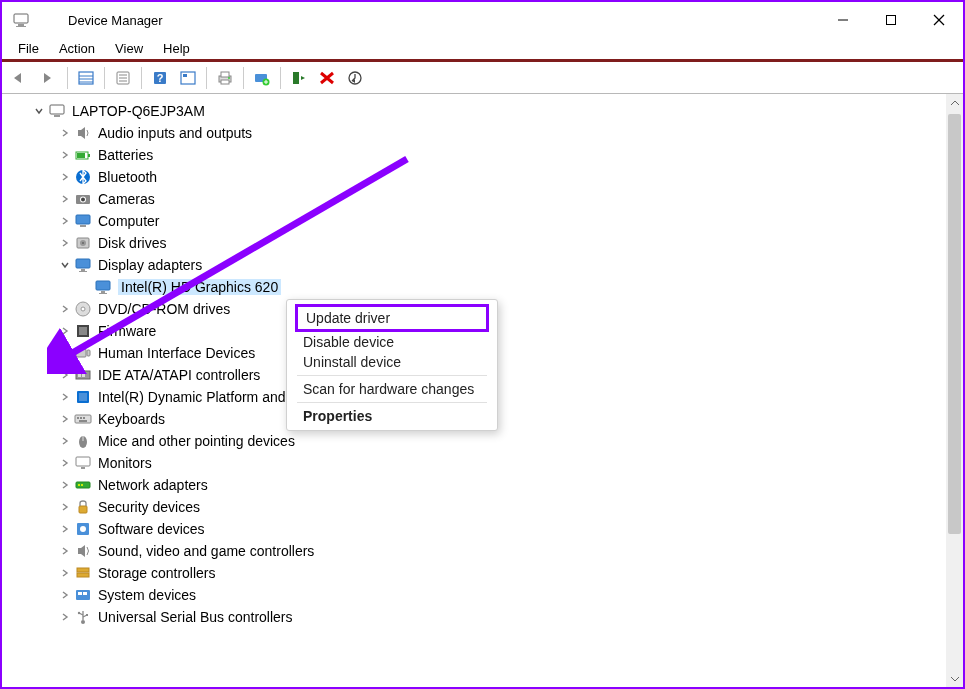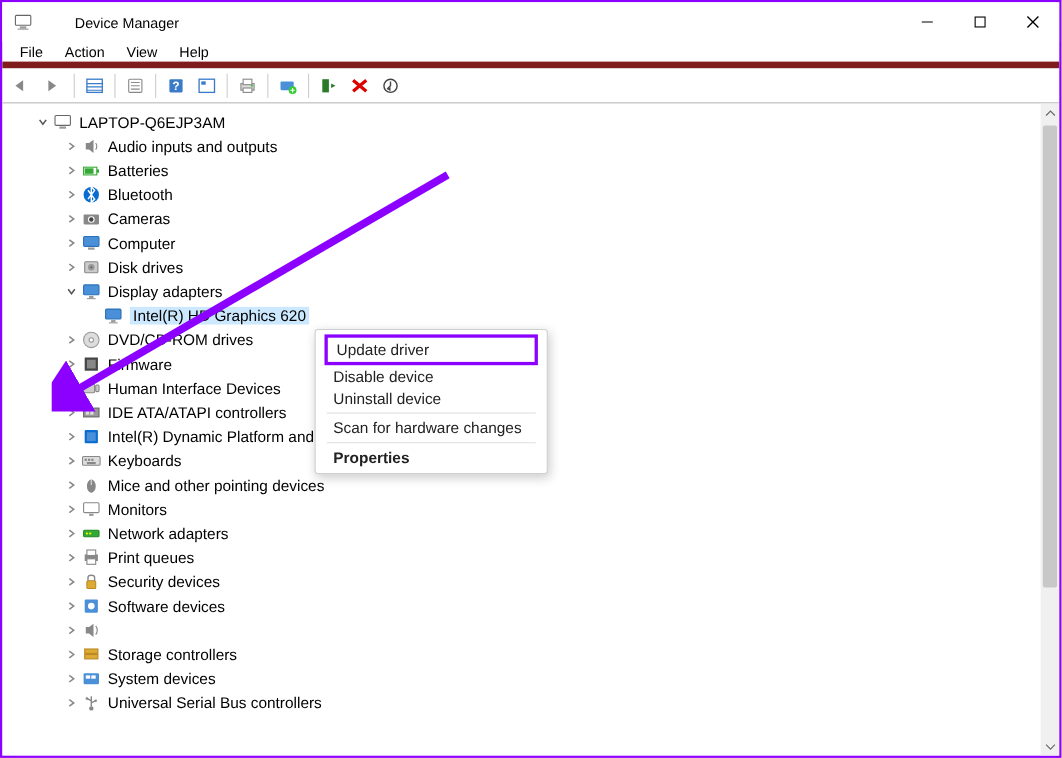--- a/index.html
+++ b/index.html
@@ -5,21 +5,21 @@
     * { margin: 0; padding: 0; box-sizing: border-box; font-family: 'Segoe UI', Tahoma, sans-serif; }
     body { width: 965px; height: 689px; border: 2px solid #8B00FF; background: #fff; position: relative; overflow: hidden; }
     
     .titlebar { height: 36px; display: flex; align-items: center; padding-left: 10px; background: #fff; }
     .titlebar-icon { width: 18px; height: 18px; margin-right: 10px; }
     .titlebar-title { font-size: 13px; color: #000; margin-left: 28px; }
     .titlebar-controls { margin-left: auto; display: flex; }
     .titlebar-btn { width: 48px; height: 36px; display: flex; align-items: center; justify-content: center; }
     .titlebar-btn svg { width: 12px; height: 12px; }
     
-    .menubar { height: 24px; display: flex; align-items: center; padding-left: 6px; border-bottom: 6px solid #7f1d1d; }
+    .menubar { height: 24px; display: flex; align-items: center; padding-left: 6px; border-bottom: 3px solid #7f1d1d; }
     .menubar-item { padding: 2px 10px; font-size: 13px; color: #000; }
     
     .toolbar { height: 32px; display: flex; align-items: center; padding-left: 6px; gap: 2px; border-bottom: 1px solid #b8b8b8; }
     .toolbar-btn { width: 26px; height: 26px; display: flex; align-items: center; justify-content: center; }
     .toolbar-sep { width: 1px; height: 22px; background: #ccc; margin: 0 3px; }
     
     .content { position: relative; height: calc(100% - 92px); overflow: hidden; }
     .tree { padding: 6px 0 6px 8px; font-size: 14px; color: #000; }
     .tree-node { display: flex; align-items: center; height: 22px; white-space: nowrap; }
     .tree-chevron { width: 14px; height: 14px; margin-right: 2px; display: flex; align-items: center; justify-content: center; }
@@ -424,35 +424,20 @@
         <span class="tree-label">Network adapters</span>
       </div>
       <div class="tree-node indent-2">
         <span class="tree-chevron">
           <svg width="10" height="10" viewBox="0 0 10 10">
             <path d="M3 2 L7 5 L3 8" stroke="#888" fill="none" stroke-width="1.4"></path>
           </svg>
         </span>
         <span class="tree-icon">
           <svg viewBox="0 0 18 18">
-            <rect x="3" y="6" width="12" height="6" fill="#888"></rect>
-            <rect x="5" y="2" width="8" height="5" fill="#fff" stroke="#888"></rect>
-            <rect x="5" y="10" width="8" height="5" fill="#fff" stroke="#888"></rect>
-          </svg>
-        </span>
-        <span class="tree-label">Print queues</span>
-      </div>
-      <div class="tree-node indent-2">
-        <span class="tree-chevron">
-          <svg width="10" height="10" viewBox="0 0 10 10">
-            <path d="M3 2 L7 5 L3 8" stroke="#888" fill="none" stroke-width="1.4"></path>
-          </svg>
-        </span>
-        <span class="tree-icon">
-          <svg viewBox="0 0 18 18">
             <rect x="5" y="8" width="8" height="7" fill="#da3" stroke="#b82" rx="1"></rect>
             <path d="M6 8 L6 5 Q6 3 9 3 Q12 3 12 5 L12 8" stroke="#888" fill="none" stroke-width="1.3"></path>
           </svg>
         </span>
         <span class="tree-label">Security devices</span>
       </div>
       <div class="tree-node indent-2">
         <span class="tree-chevron">
           <svg width="10" height="10" viewBox="0 0 10 10">
             <path d="M3 2 L7 5 L3 8" stroke="#888" fill="none" stroke-width="1.4"></path>
@@ -471,20 +456,21 @@
           <svg width="10" height="10" viewBox="0 0 10 10">
             <path d="M3 2 L7 5 L3 8" stroke="#888" fill="none" stroke-width="1.4"></path>
           </svg>
         </span>
         <span class="tree-icon">
           <svg viewBox="0 0 18 18">
             <path d="M4 6 L7 6 L11 3 L11 15 L7 12 L4 12 Z" fill="#888"></path>
             <path d="M13 5 Q16 9 13 13" stroke="#888" fill="none"></path>
           </svg>
         </span>
+        <span class="tree-label">Sound, video and game controllers</span>
       </div>
       <div class="tree-node indent-2">
         <span class="tree-chevron">
           <svg width="10" height="10" viewBox="0 0 10 10">
             <path d="M3 2 L7 5 L3 8" stroke="#888" fill="none" stroke-width="1.4"></path>
           </svg>
         </span>
         <span class="tree-icon">
           <svg viewBox="0 0 18 18">
             <rect x="3" y="4" width="12" height="4" fill="#da3" stroke="#b82"></rect>

